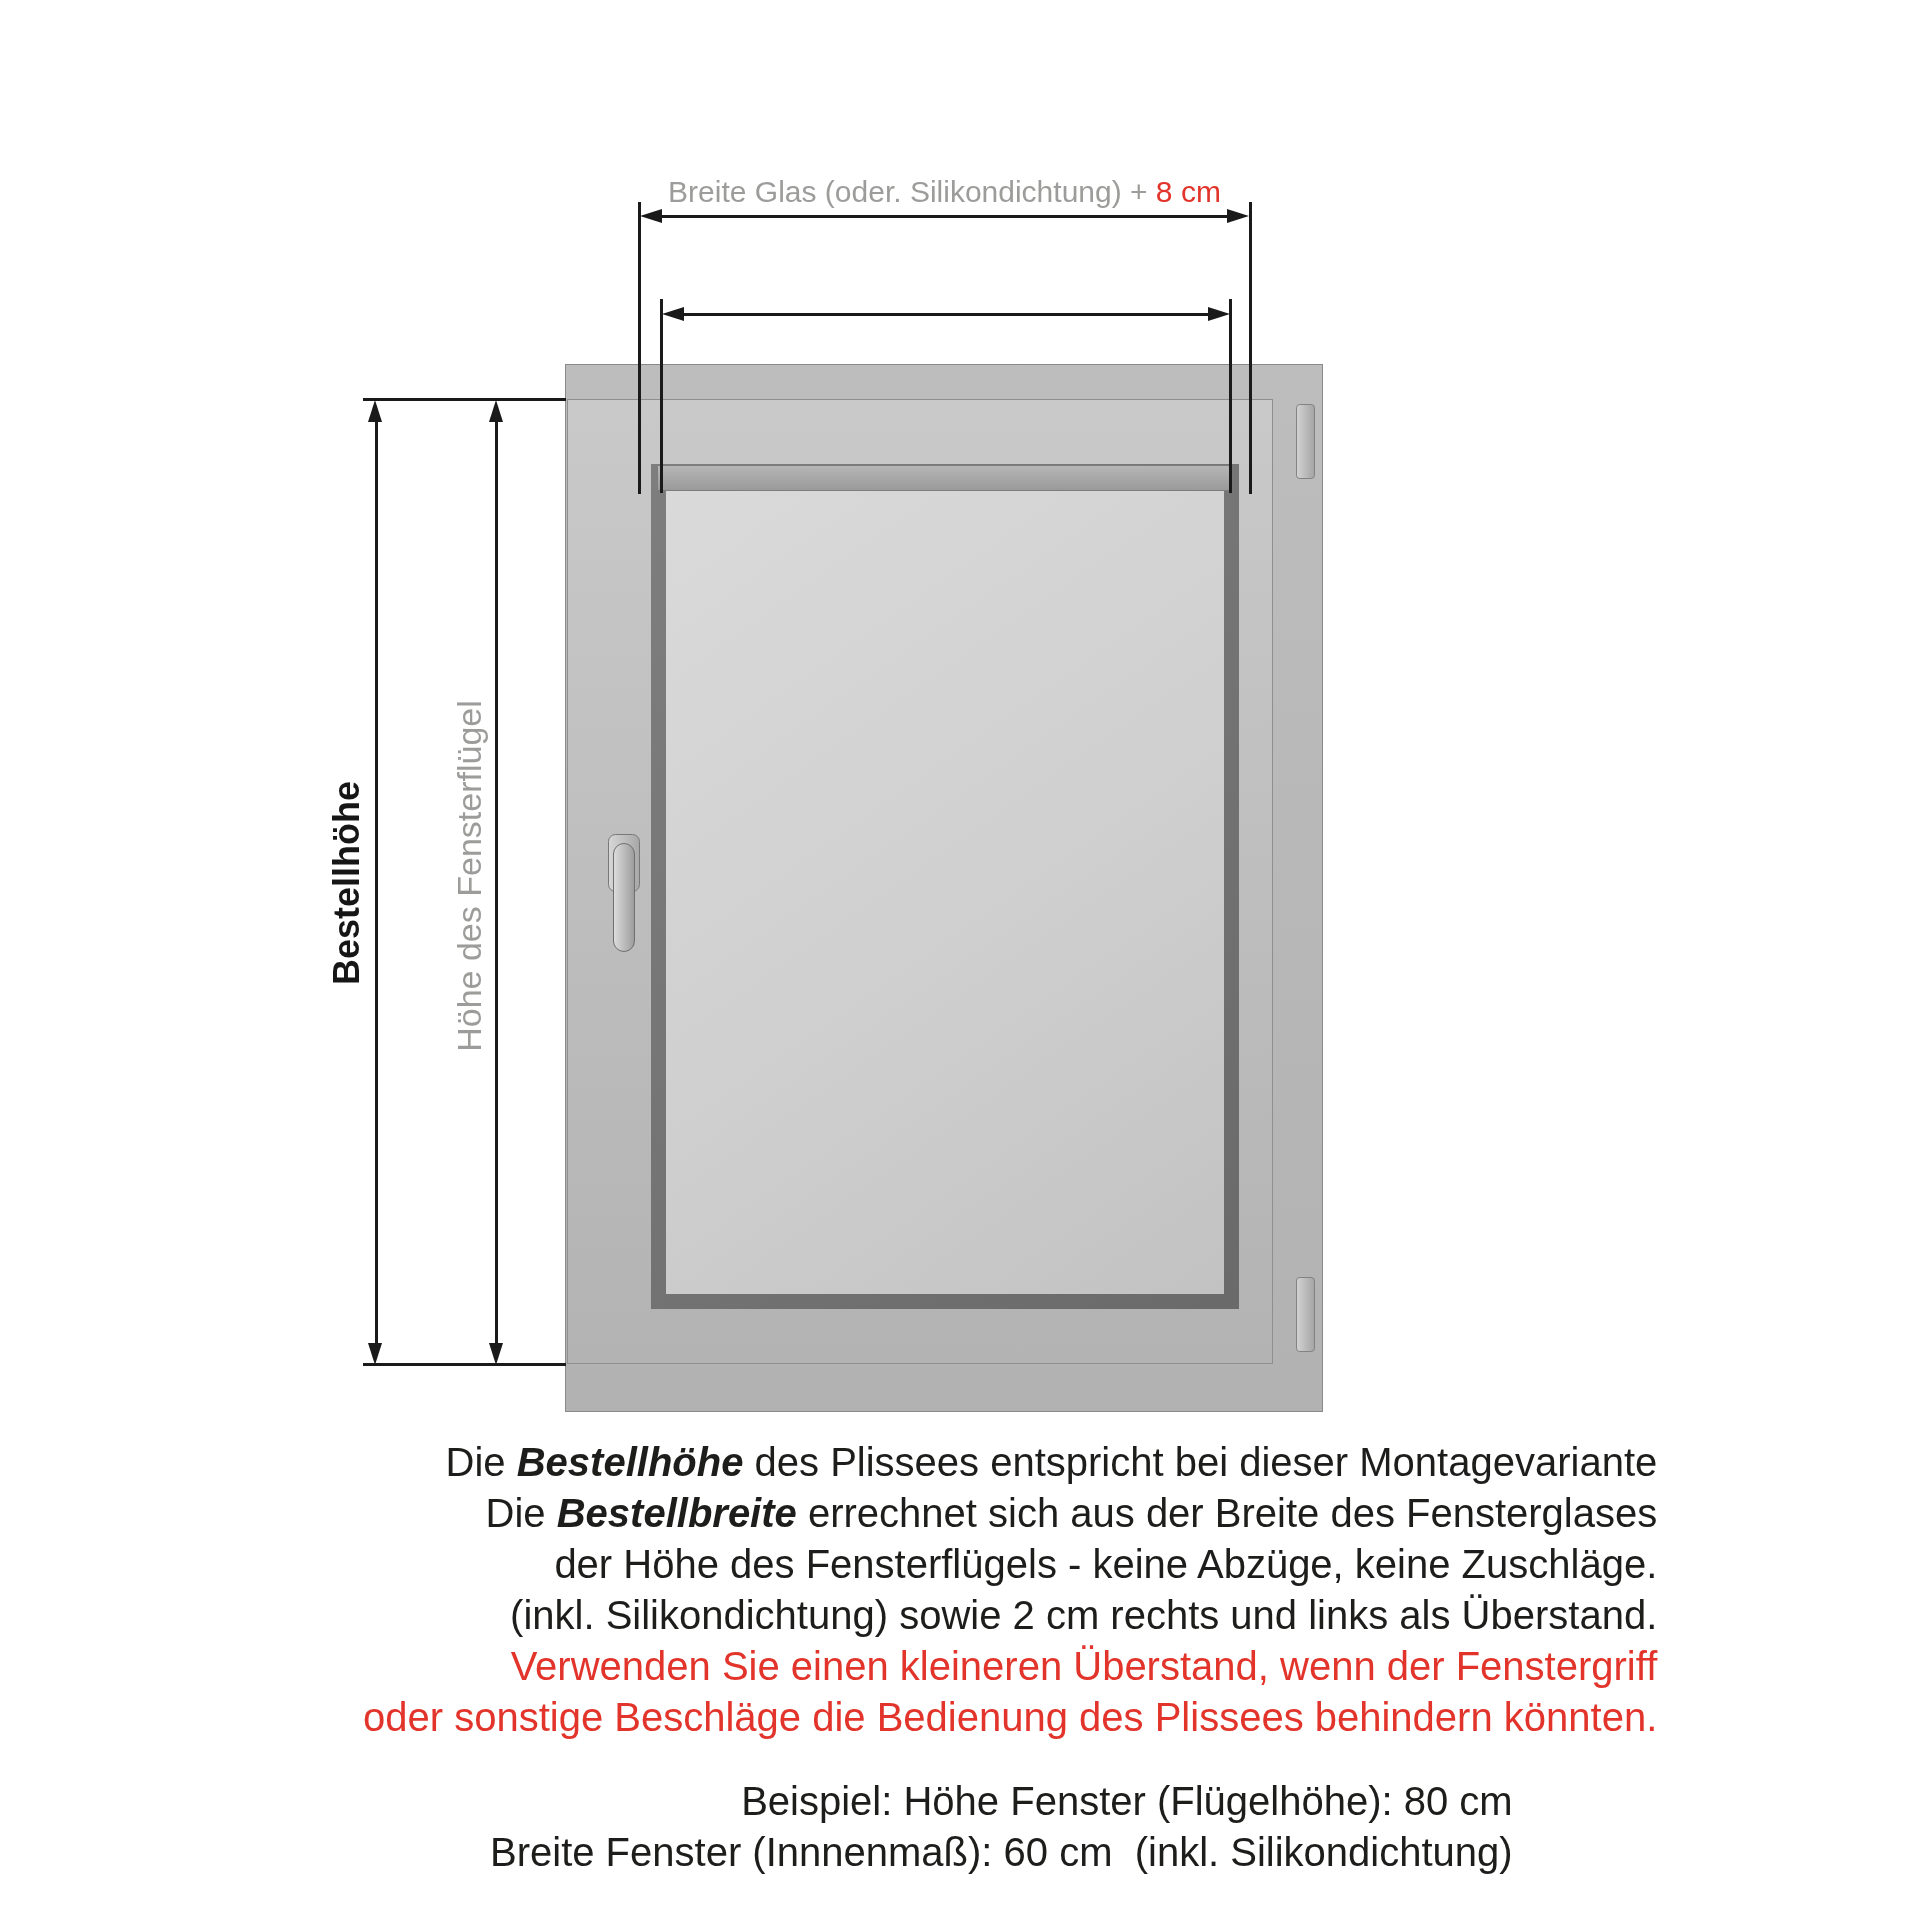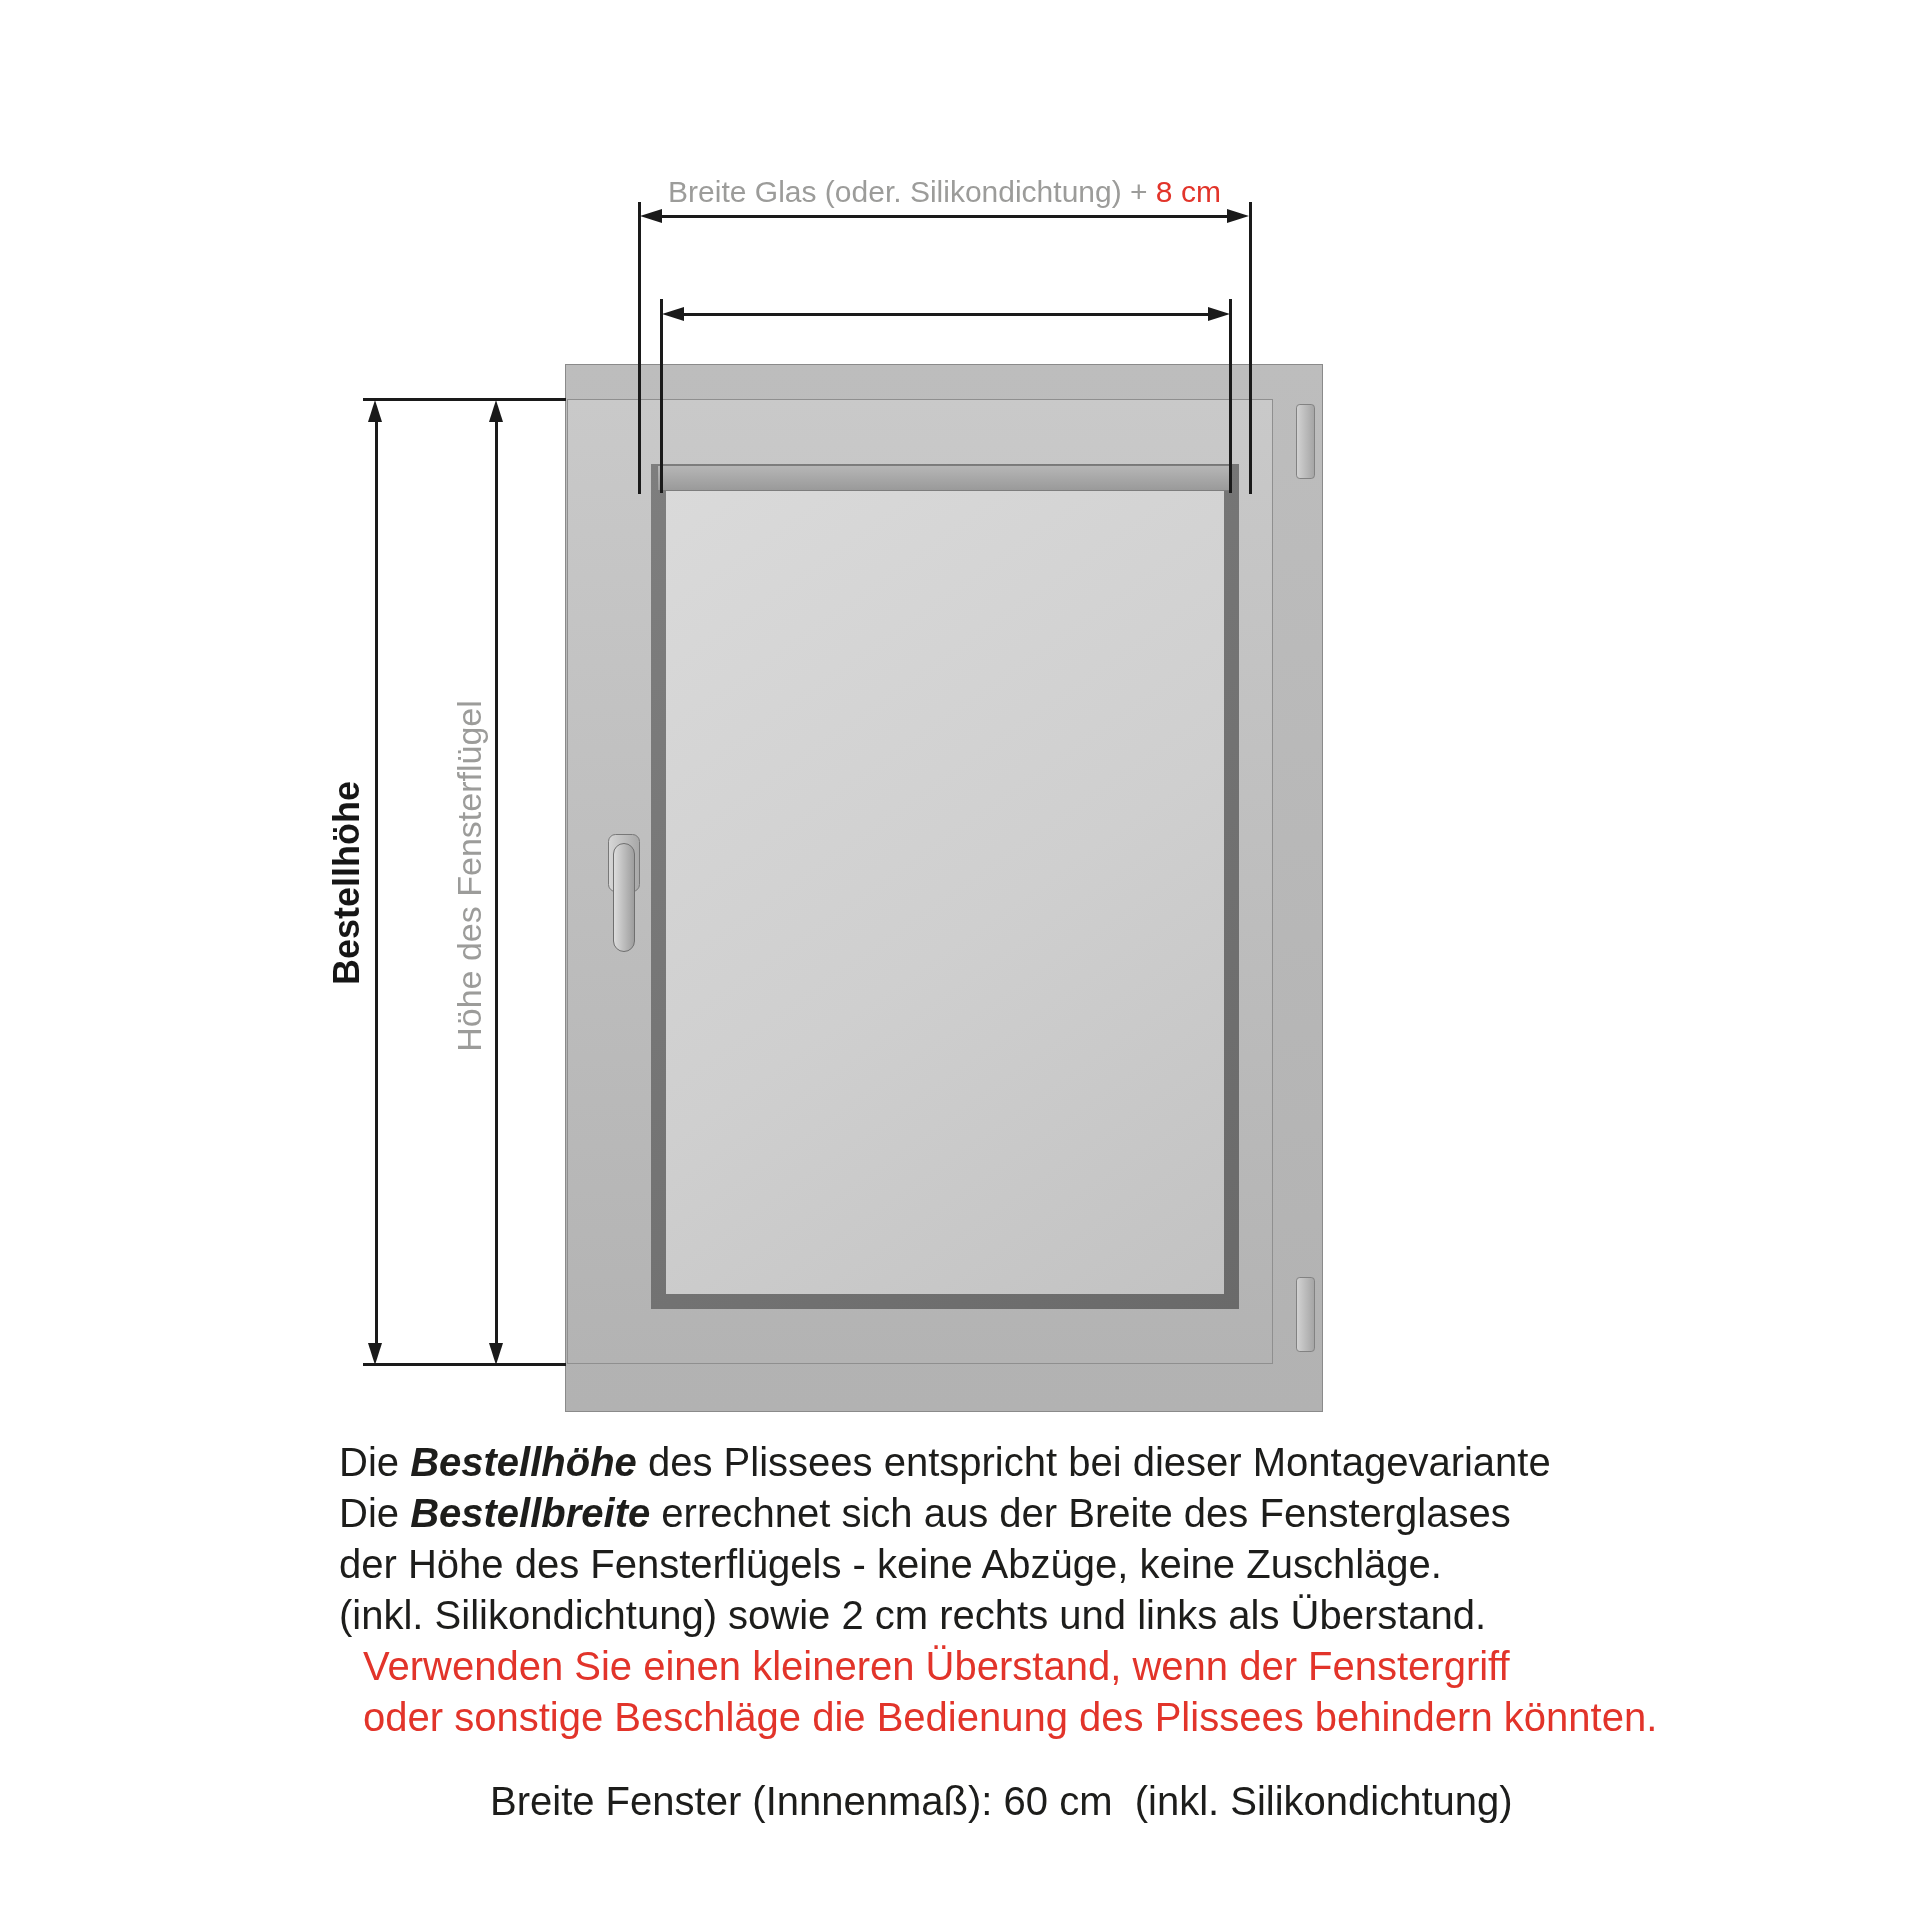--- a/index.html
+++ b/index.html
@@ -71,21 +71,21 @@
   .hinge {
     position:absolute; left:730px; width:19px; height:75px;
     background:linear-gradient(90deg,#d2d2d2,#a5a5a5);
     border:1.9px solid #828282; border-radius:3.8px;
   }
   .hinge-top { top:39px; }
   .hinge-bottom { top:912px; }
 
   
   .textblock { position:absolute; left:339px; font-size:40px; line-height:51px; }
-  .line { white-space:pre-wrap; }
+  .line { white-space:pre-wrap;text-align:right; }
   .term { font-weight:700; font-style:italic; }
   .indent { padding-left:151px; }
 </style>
 </head>
 <body>
 
 <div class="page">
 
 
 
@@ -139,17 +139,18 @@
   <div class="textblock" style="top:1437px;">
     <div class="line"><span>Die </span><span class="term">Bestellhöhe</span><span> des Plissees entspricht bei dieser Montagevariante</span></div>
     <div class="line"><span>Die </span><span class="term">Bestellbreite</span><span> errechnet sich aus der Breite des Fensterglases</span></div>
     <div class="line">der Höhe des Fensterflügels - keine Abzüge, keine Zuschläge.</div>
     <div class="line">(inkl. Silikondichtung) sowie 2 cm rechts und links als Überstand.</div>
     <div class="line warn">Verwenden Sie einen kleineren Überstand, wenn der Fenstergriff</div>
     <div class="line warn">oder sonstige Beschläge die Bedienung des Plissees behindern könnten.</div>
   </div>
 
   <div class="textblock" style="top:1776px;">
+    <div class="line">Beispiel: Höhe Fenster (Flügelhöhe): 80 cm</div>
     <div class="line indent">Breite Fenster (Innnenmaß): 60 cm  (inkl. Silikondichtung)</div>
   </div>
 
 </div>
 
 
 </body></html>

